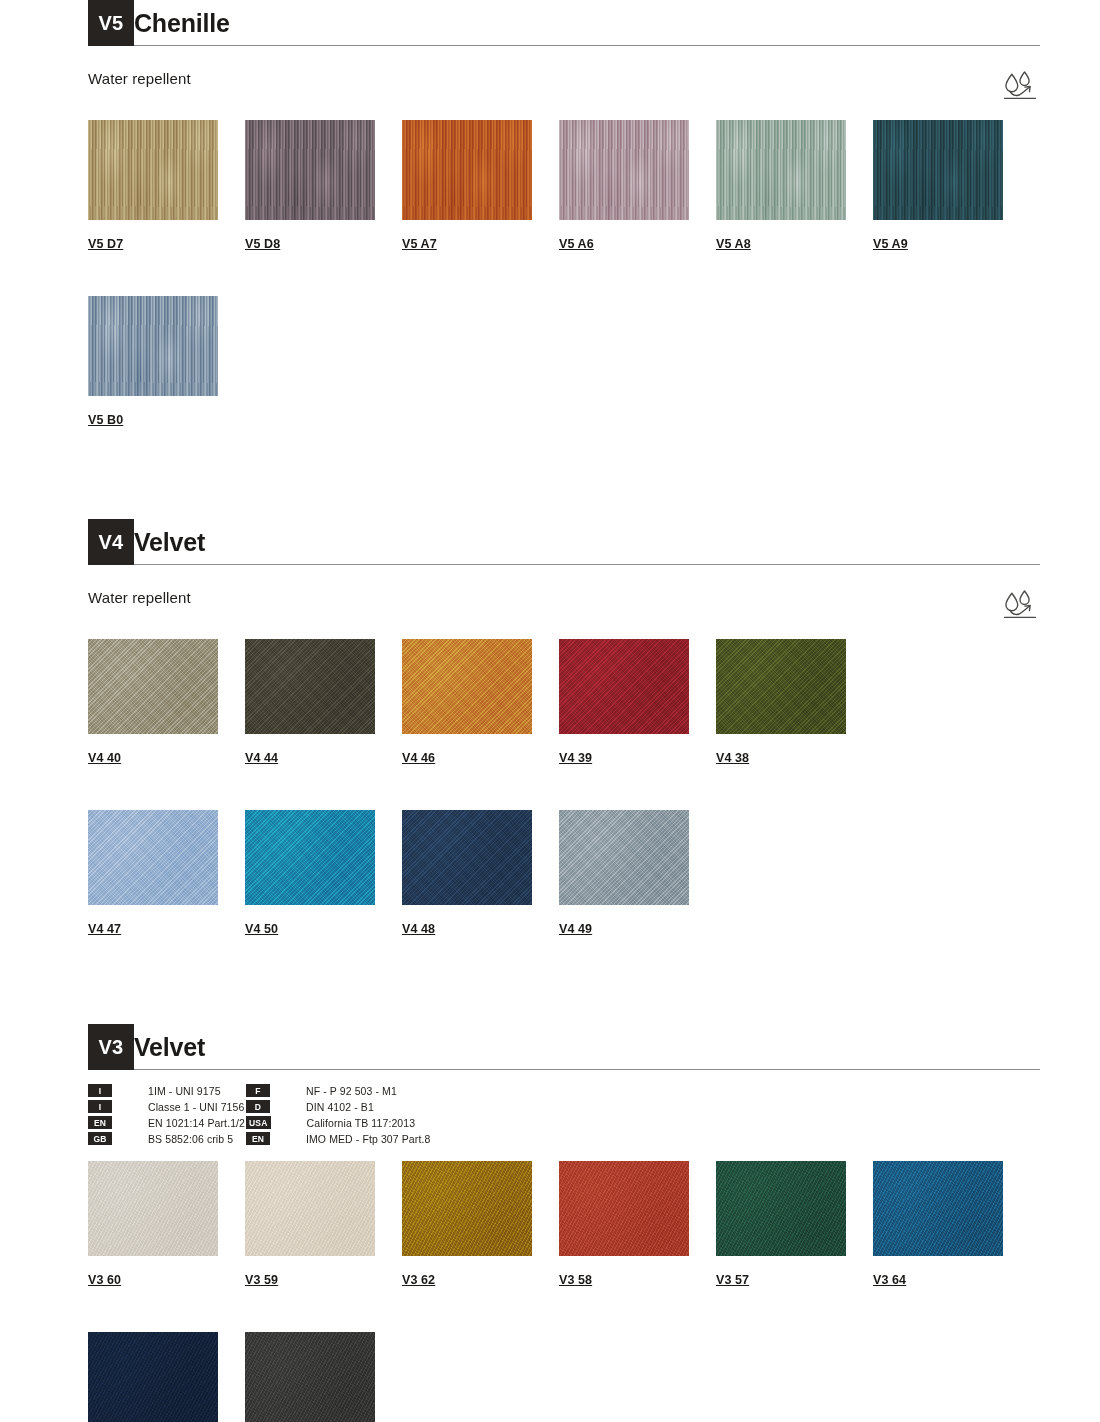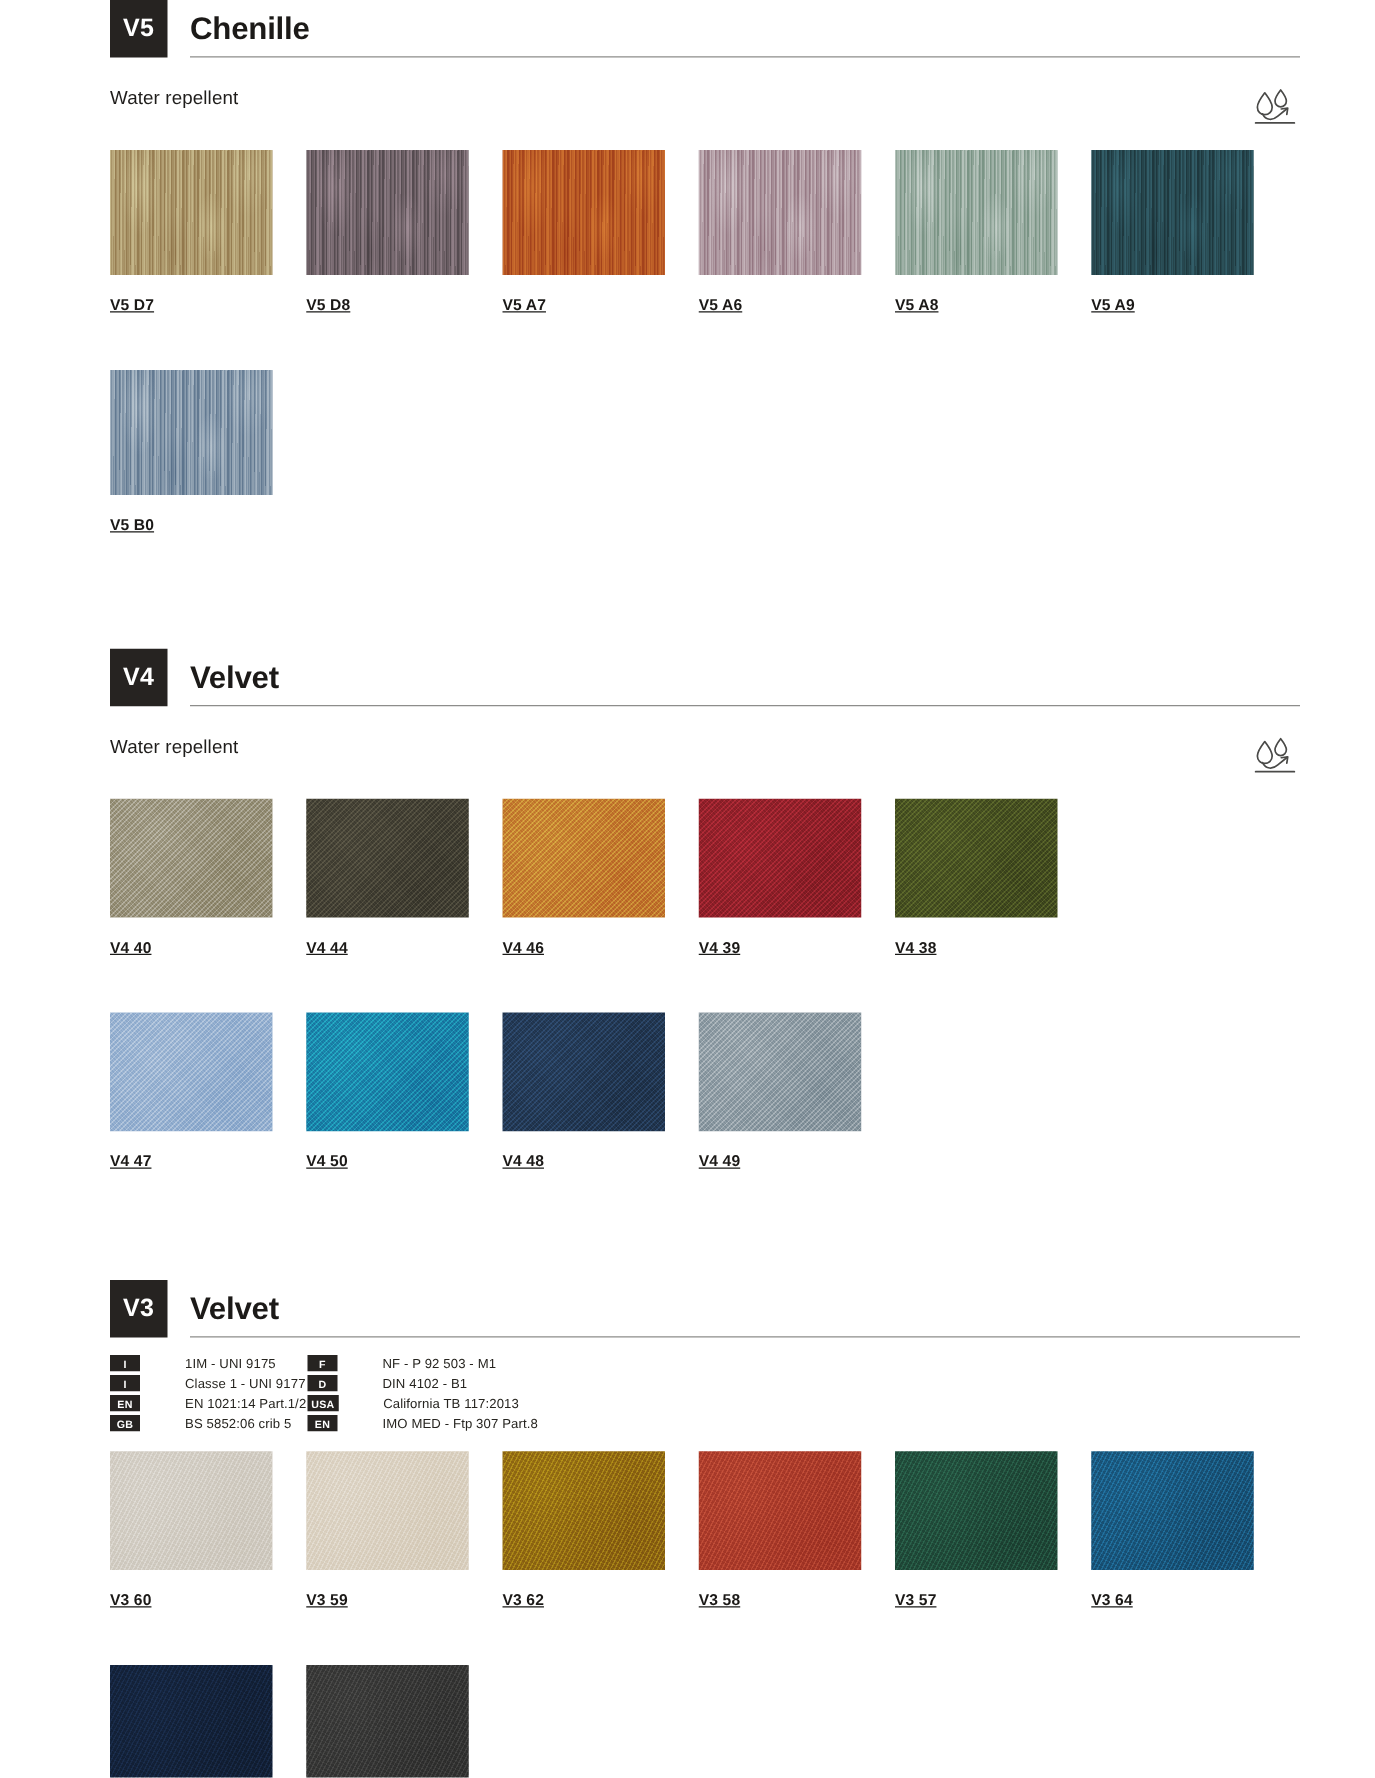--- a/index.html
+++ b/index.html
@@ -24,21 +24,21 @@
     background: #262321;
     color: #fff;
     display: flex; align-items: center; justify-content: center;
     font-size: 20px; font-weight: bold;
     letter-spacing: .3px;
     flex: 0 0 auto;
   }
   .sec-title-wrap {
     flex: 1 1 auto;
     display: flex; flex-direction: column; justify-content: flex-end;
-    padding-left: 18px;
+    padding-left: 0;
   }
   .sec-title {
     font-size: 25px; font-weight: bold; color: #1c1a18;
     line-height: 1;
     padding-bottom: 9px;
     letter-spacing: -.2px;
   }
   .sec-rule { height: 1px; background: #8d8d8b; width: 100%; }
 
   
@@ -288,21 +288,21 @@
           <div class="cert-item">
           <span class="cert-badge">I</span>
           <span class="cert-text">1IM - UNI 9175</span>
         </div>
           <div class="cert-item">
           <span class="cert-badge">F</span>
           <span class="cert-text">NF - P 92 503 - M1</span>
         </div>
           <div class="cert-item">
           <span class="cert-badge">I</span>
-          <span class="cert-text">Classe 1 - UNI 9177</span>
+          <span class="cert-text">Classe 1 - UNI 7156</span>
         </div>
           <div class="cert-item">
           <span class="cert-badge">D</span>
           <span class="cert-text">DIN 4102 - B1</span>
         </div>
           <div class="cert-item">
           <span class="cert-badge">EN</span>
           <span class="cert-text">EN 1021:14 Part.1/2</span>
         </div>
           <div class="cert-item">

